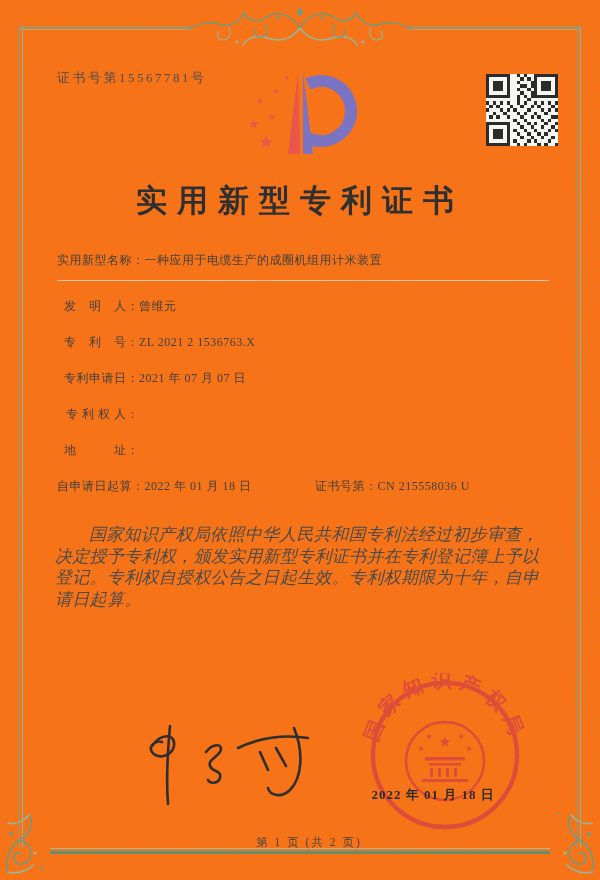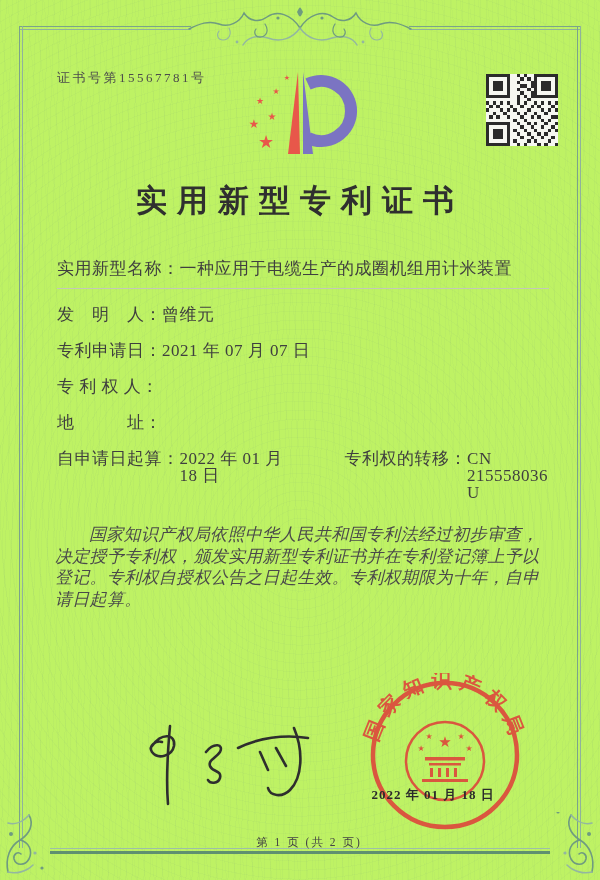--- a/index.html
+++ b/index.html
@@ -1,20 +1,20 @@
 <!DOCTYPE html>
 <html><head>
 <meta charset="utf-8">
 <style>
   * { margin:0; padding:0; box-sizing:border-box; }
   html,body { width:600px; height:880px; }
   body { font-family:"Liberation Serif","DejaVu Serif",serif; }
   .page {
     position:relative; width:600px; height:880px; overflow:hidden;
-    background:#bef264;
+    background:#f97316;
   }
   
   .page::before {
     content:""; position:absolute; inset:0; z-index:0; pointer-events:none;
     background:
       repeating-linear-gradient(92deg, rgba(110,150,125,.06) 0 1px, transparent 1px 6px),
       repeating-linear-gradient(84deg, rgba(110,150,125,.045) 0 1px, transparent 1px 9px);
   }
   .page::after {
     content:""; position:absolute; inset:0; z-index:0; pointer-events:none;
@@ -41,21 +41,21 @@
   
   .cert-no { left:57px; top:69px; font-size:13px; letter-spacing:2.5px; color:#4c4c4c; }
   .logo { left:232px; top:64px; }
   .qr { left:486px; top:74px; }
   .title {
     left:0; top:180px; width:600px; text-align:center;
     font-size:31px; font-weight:bold; color:#2f2f2f; letter-spacing:10px;
   }
 
   
-  .fields { left:57px; top:260px; width:492px; color:#3f3f3f; font-size:17px; }
+  .fields { left:57px; top:252px; width:492px; color:#3f3f3f; font-size:12px;text-align:right; }
   .frow { display:flex; line-height:17px; margin-bottom:19px; }
   .frow .lbl { flex:0 0 82px; letter-spacing:.5px; white-space:pre; }
   .frow .val { letter-spacing:.5px; }
   .frow-name { padding-bottom:11px; border-bottom:1px solid #c3c8b8; margin-bottom:17px; }
   .grant-row { display:flex; }
   .grant-row .pair2 { margin-left:44px; display:flex; }
 
   
   .bodytext {
     left:55px; top:524px; width:494px; color:#4a4a4a;
@@ -166,34 +166,38 @@
   <div class="layer fields">
     <div class="frow frow-name">
       <span class="lbl">实用新型名称：</span>
       <span class="val">一种应用于电缆生产的成圈机组用计米装置</span>
     </div>
     <div class="frow">
       <span class="lbl">发　明　人：</span>
       <span class="val">曾维元</span>
     </div>
     <div class="frow">
+      <span class="lbl">专　利　号：</span>
+      <span class="val">ZL 2021 2 1536763.X</span>
+    </div>
+    <div class="frow">
       <span class="lbl">专利申请日：</span>
       <span class="val">2021 年 07 月 07 日</span>
     </div>
     <div class="frow">
       <span class="lbl">专 利 权 人：</span>
     </div>
     <div class="frow">
       <span class="lbl">地　　　址：</span>
     </div>
     <div class="frow grant-row">
       <span class="lbl">自申请日起算：</span>
       <span class="val">2022 年 01 月 18 日</span>
       <span class="pair2">
-        <span class="lbl">专利权的转移：</span>
+        <span class="lbl">证书号第：</span>
         <span class="val">CN 215558036 U</span>
       </span>
     </div>
   </div>
 
   <div class="layer bodytext">
     <p>国家知识产权局依照中华人民共和国专利法经过初步审查，决定授予专利权，颁发实用新型专利证书并在专利登记簿上予以登记。专利权自授权公告之日起生效。专利权期限为十年，自申请日起算。</p>
   </div>
 
 

